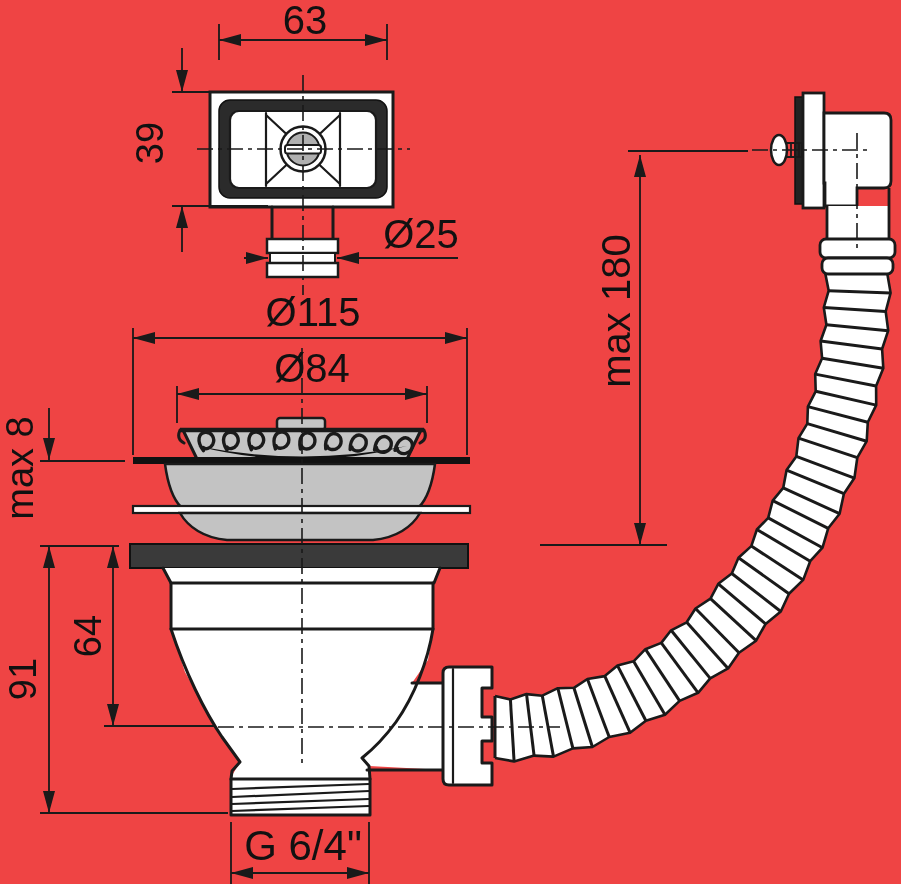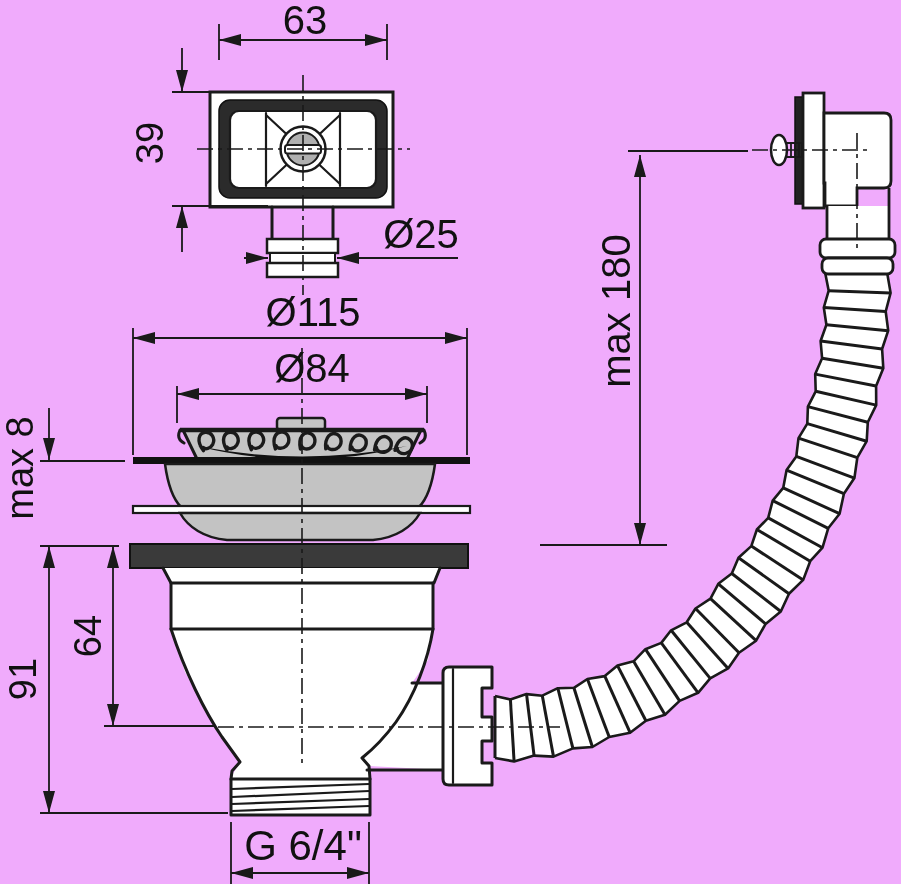--- a/index.html
+++ b/index.html
@@ -1,16 +1,16 @@
 <!DOCTYPE html>
 <html><head>
 <meta charset="utf-8">
 <style>
   html,body{margin:0;padding:0;background:#ffffff;}
-  .stage{width:901px;height:884px;background:#f0abfc;position:relative;}
+  .stage{width:901px;height:884px;background:#ef4444;position:relative;}
   svg{display:block;}
   .dim-text{font-family:"Liberation Sans", sans-serif;font-size:40px;fill:#111;}
   .dim-text.small{font-size:38px;}
   .dim-text.big{font-size:42px;}
   .outline{fill:none;stroke:#1a1a1a;stroke-width:3;stroke-linecap:round;stroke-linejoin:round;}
   .thin{fill:none;stroke:#1a1a1a;stroke-width:2.2;stroke-linecap:round;}
   .dimline{fill:none;stroke:#1a1a1a;stroke-width:1.8;}
   .arrow{fill:#1a1a1a;stroke:none;}
   .centerline{fill:none;stroke:#1a1a1a;stroke-width:1.6;stroke-dasharray:16 5 4 5;}
 </style>

